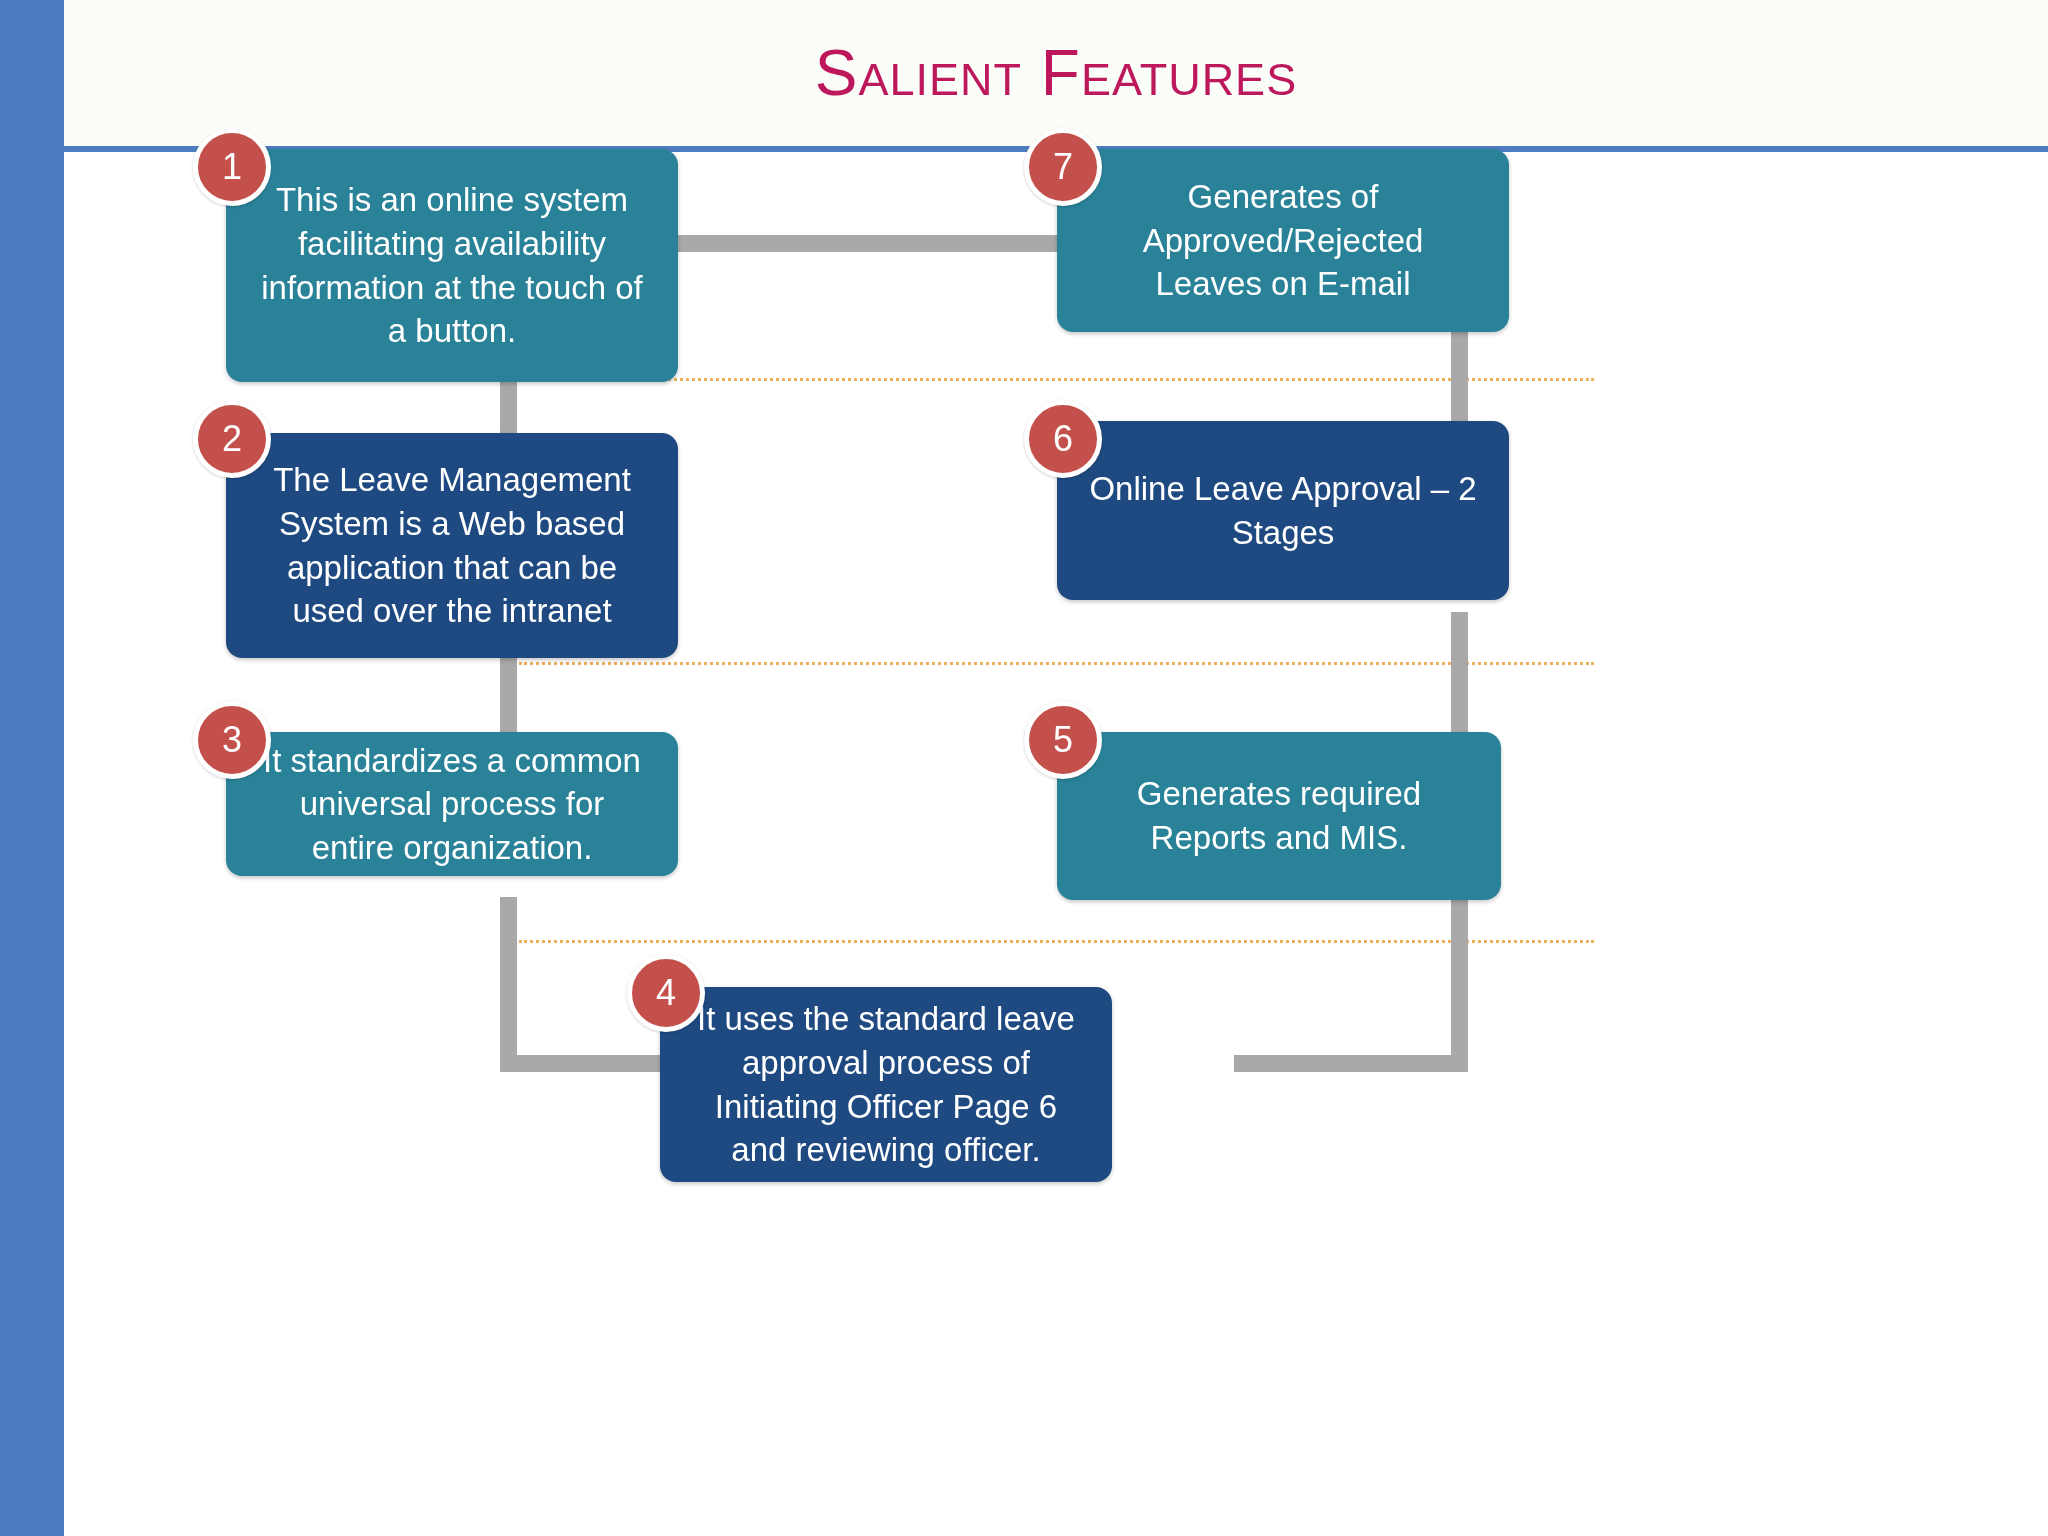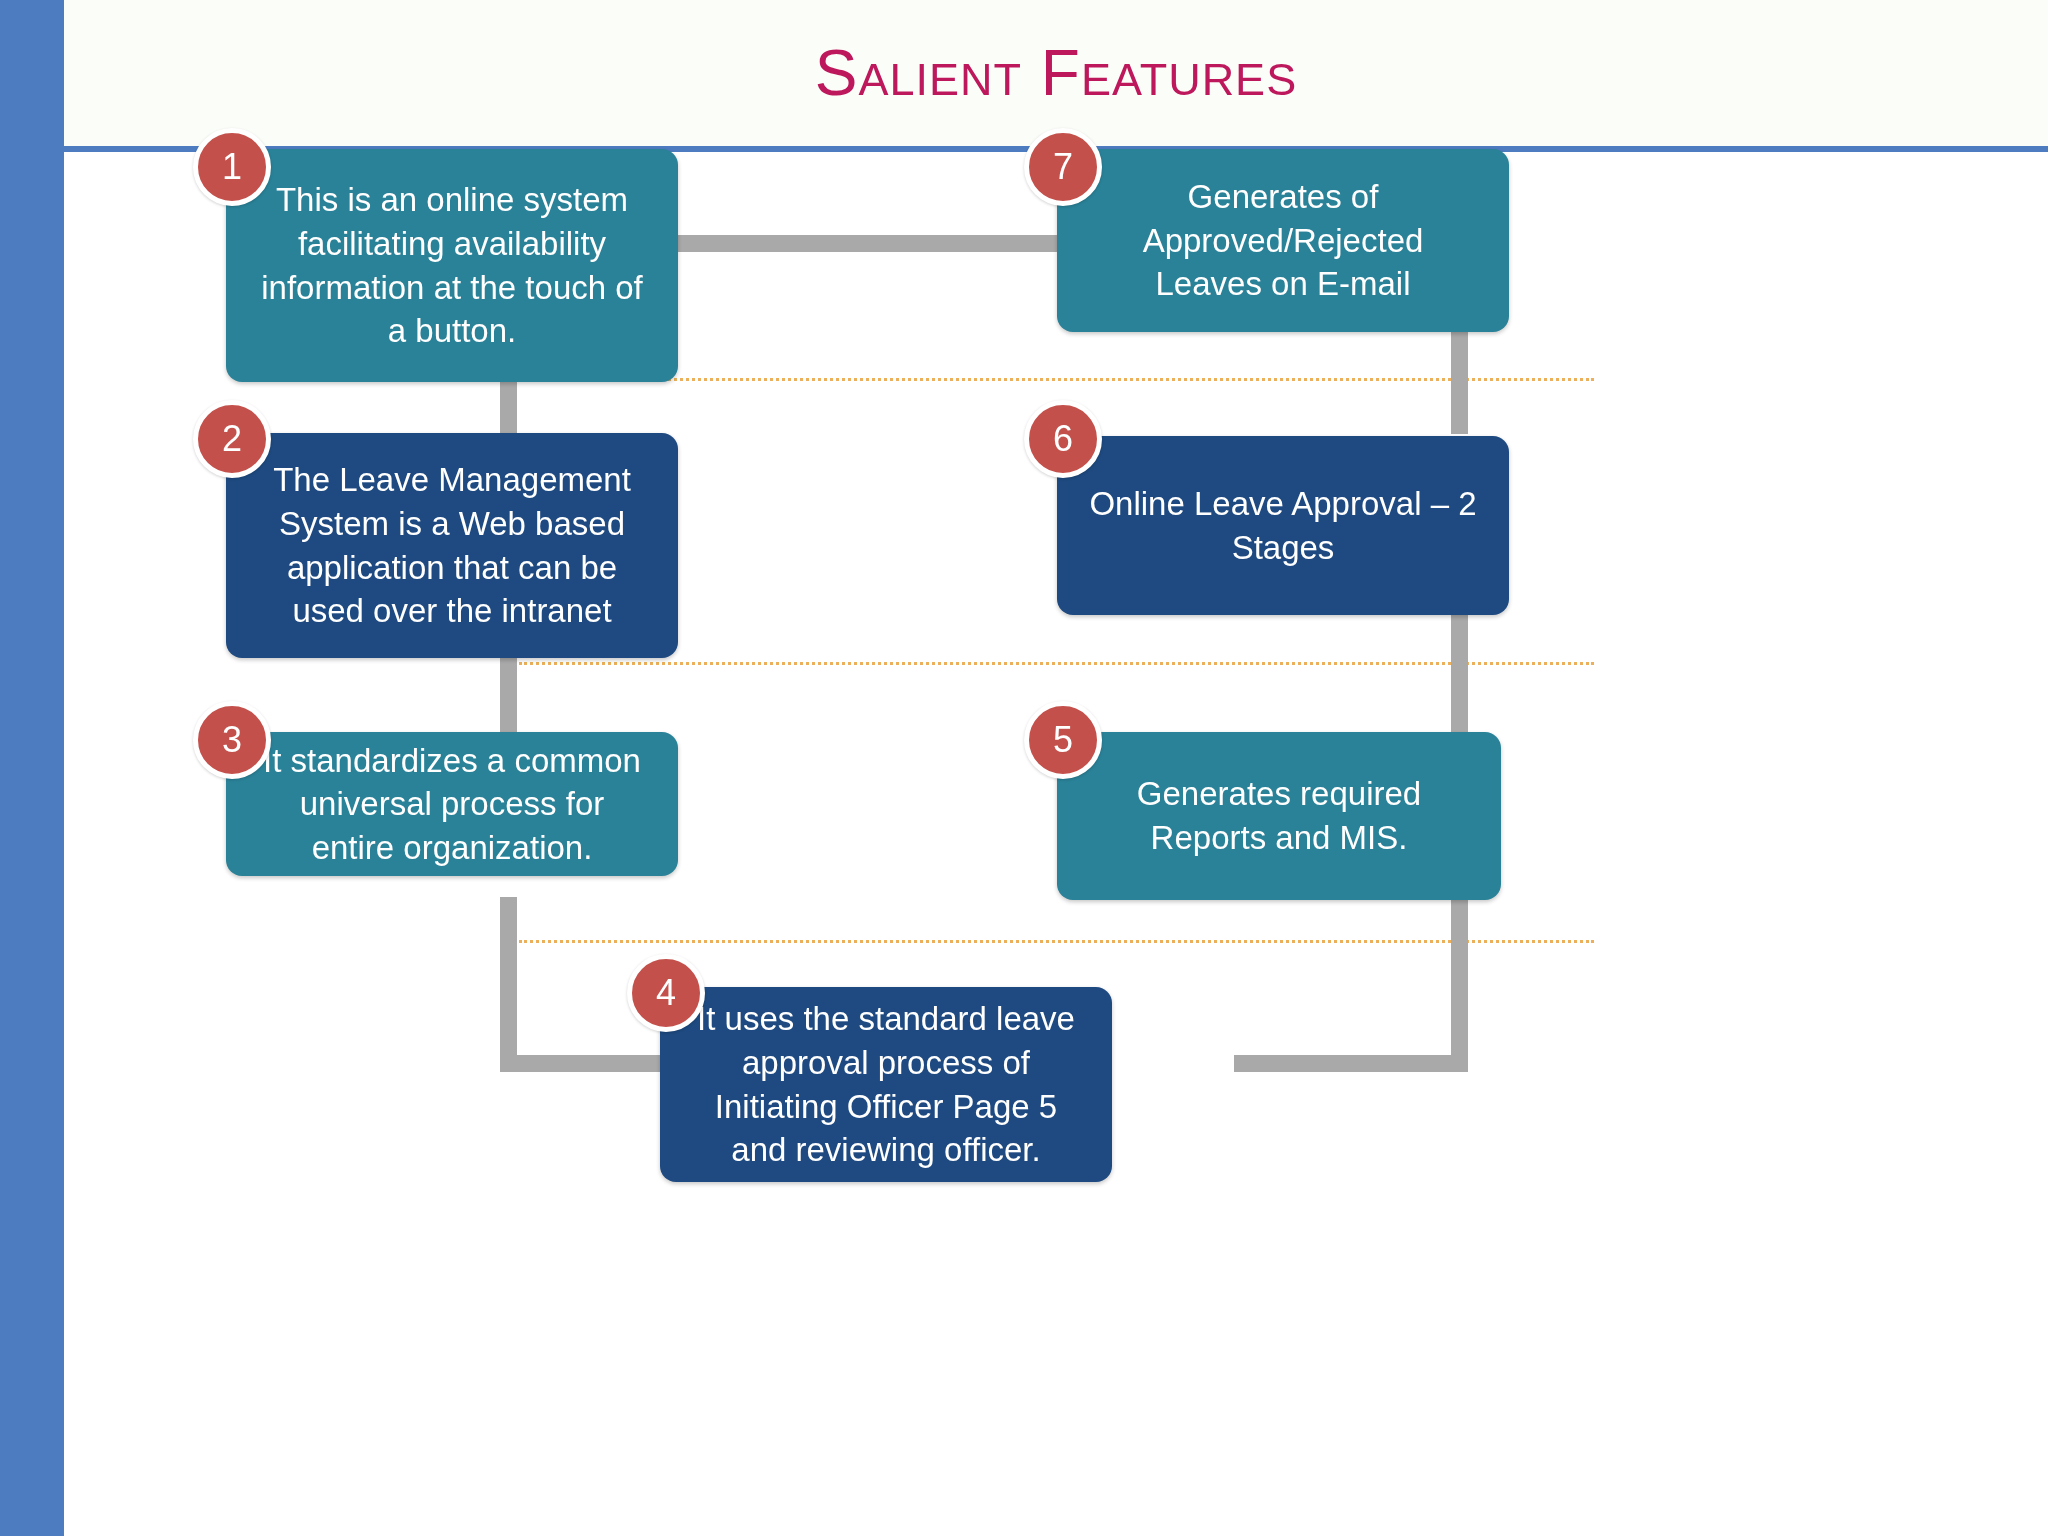--- a/index.html
+++ b/index.html
@@ -135,34 +135,34 @@
     <div class="box teal" style="left:993px; top:-3px; width:452px; height:183px;">
       <span class="txt">Generates of Approved/Rejected Leaves on E-mail</span>
     </div>
     <div class="badge" style="left:960px; top:-24px;">7</div>
 
     <div class="box navy" style="left:162px; top:281px; width:452px; height:225px;">
       <span class="txt">The Leave Management System is a Web based application that can be used over the intranet</span>
     </div>
     <div class="badge" style="left:129px; top:248px;">2</div>
 
-    <div class="box navy" style="left:993px; top:284px; width:452px; height:179px;">
+    <div class="box navy" style="left:993px; top:269px; width:452px; height:179px;">
       <span class="txt">Online Leave Approval – 2 Stages</span>
     </div>
     <div class="badge" style="left:960px; top:248px;">6</div>
 
     <div class="box teal" style="left:162px; top:580px; width:452px; height:144px;">
       <span class="txt">It standardizes a common universal process for entire organization.</span>
     </div>
     <div class="badge" style="left:129px; top:549px;">3</div>
 
     <div class="box teal" style="left:993px; top:580px; width:444px; height:168px;">
       <span class="txt">Generates required Reports and MIS.</span>
     </div>
     <div class="badge" style="left:960px; top:549px;">5</div>
 
     <div class="box navy" style="left:596px; top:835px; width:452px; height:195px;">
-      <span class="txt">It uses the standard leave approval process of Initiating Officer Page 5 and reviewing officer.</span>
+      <span class="txt">It uses the standard leave approval process of Initiating Officer Page 6 and reviewing officer.</span>
     </div>
     <div class="badge" style="left:563px; top:802px;">4</div>
 
   </div>
 </div>
 
 </body></html>

